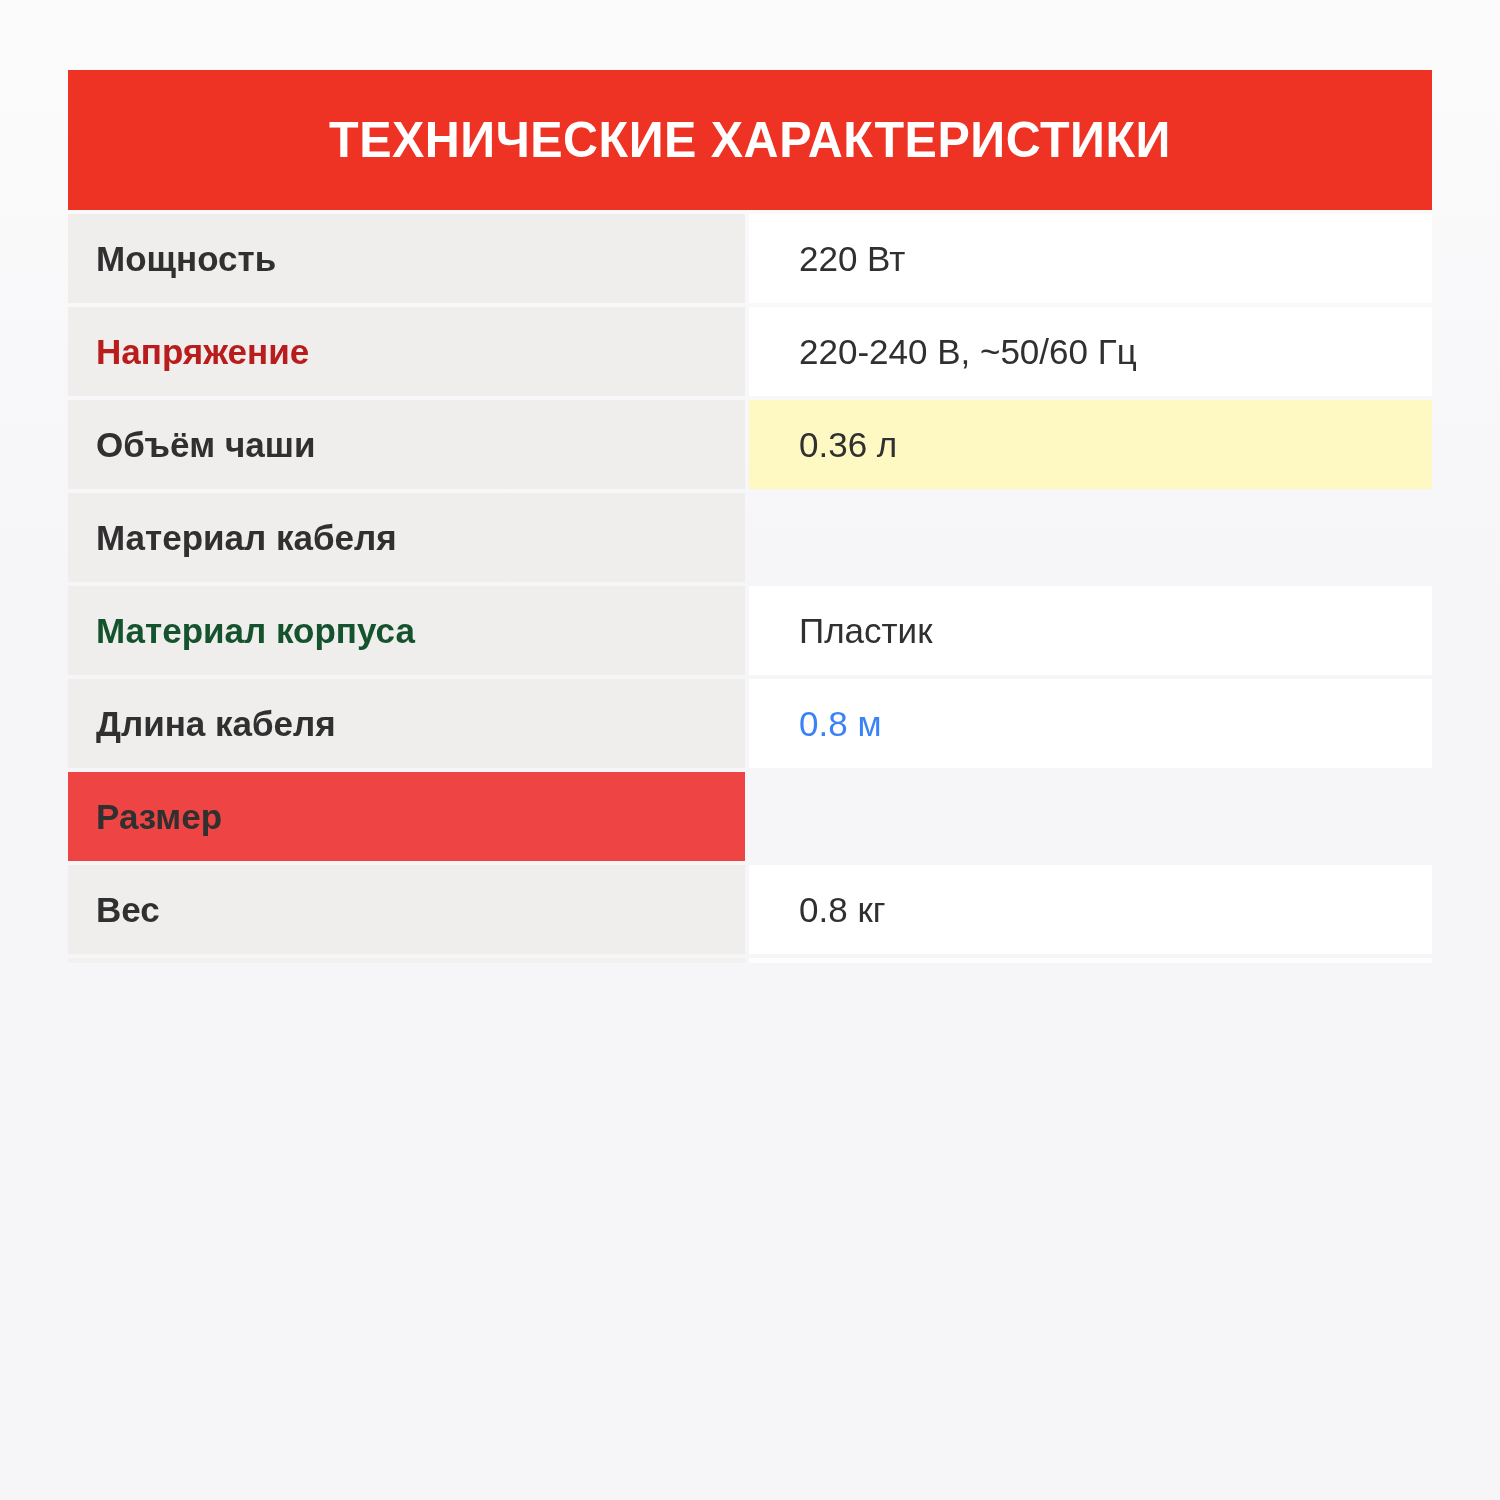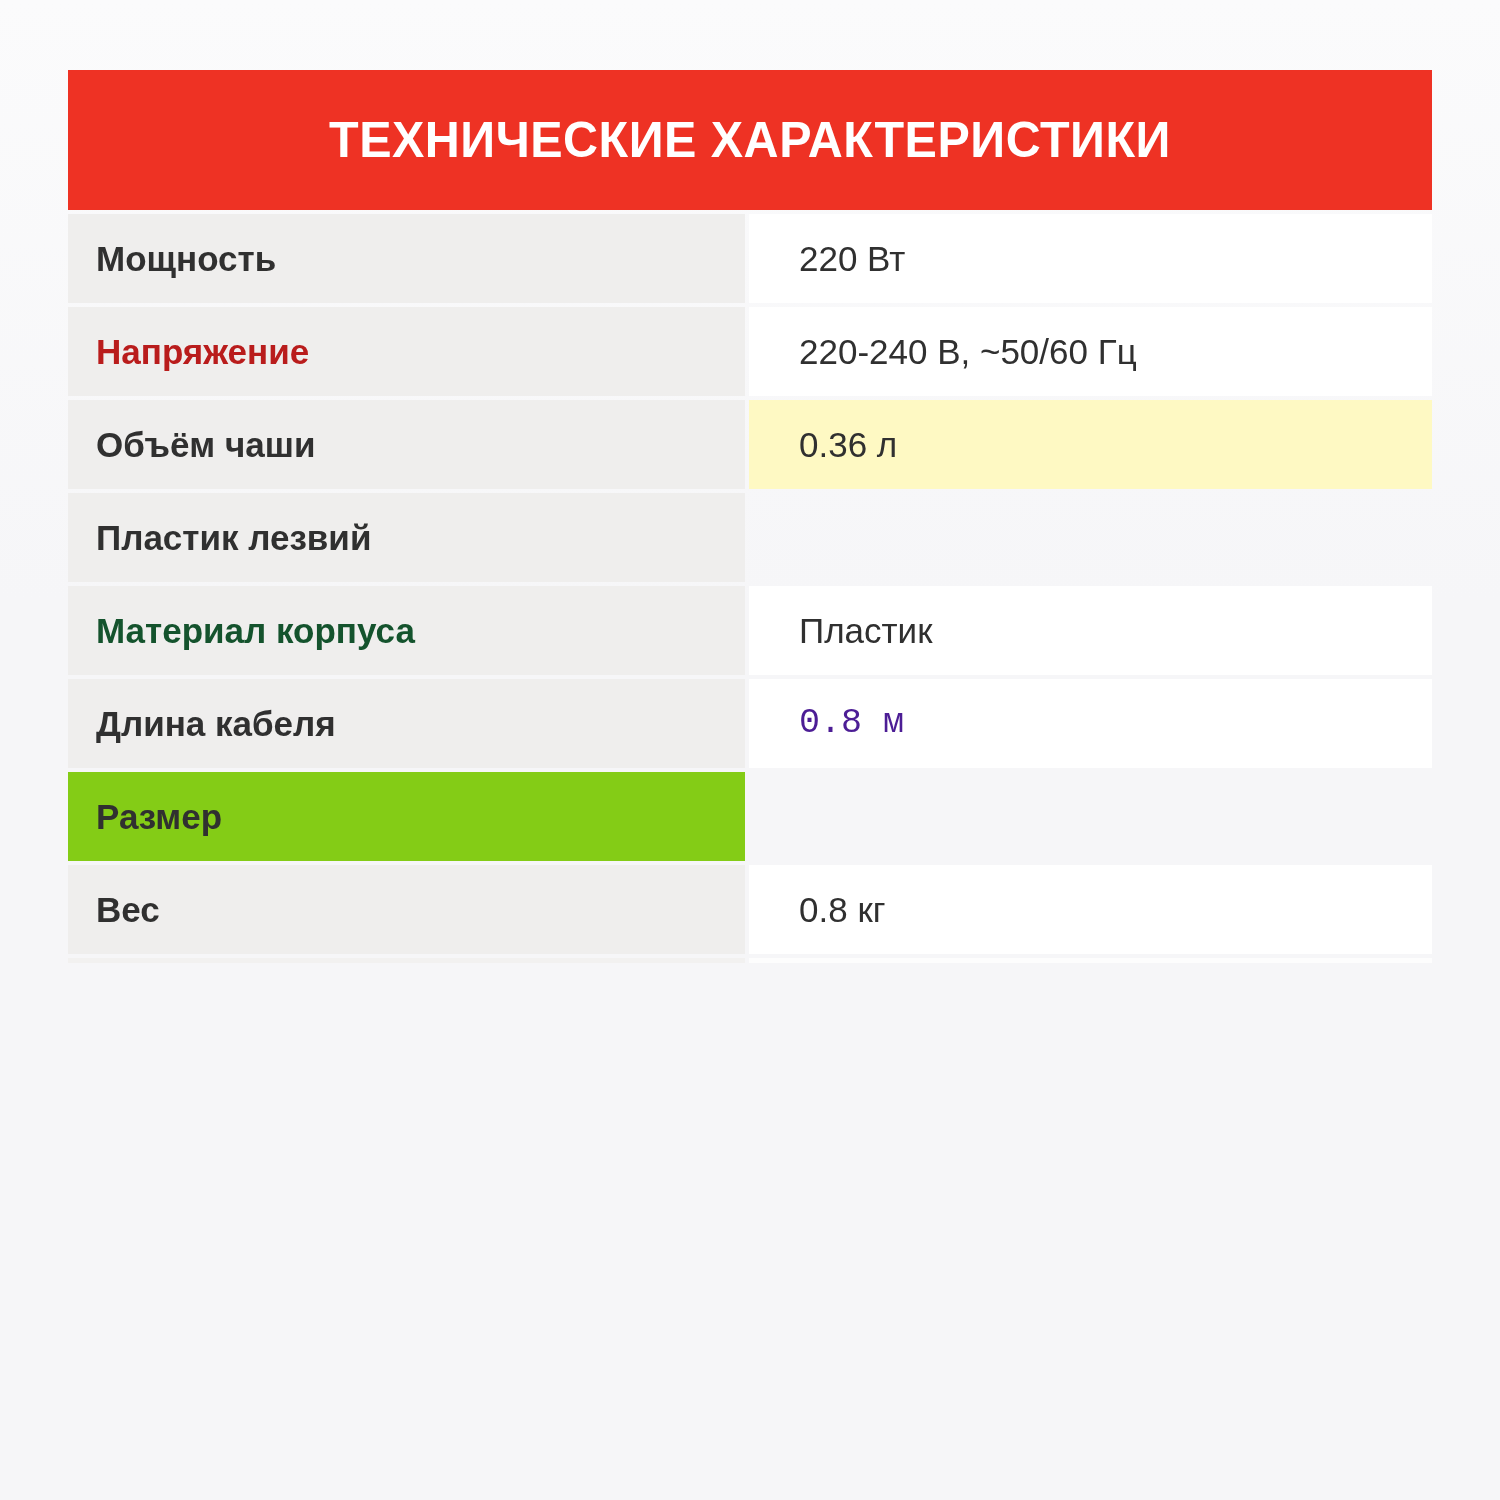--- a/index.html
+++ b/index.html
@@ -109,44 +109,44 @@
     <div class="spec-cell label" style="background: rgb(239, 238, 237); color: rgb(48, 48, 48);">
       <span>Объём чаши</span>
     </div>
     <div class="spec-cell value" style="background: #fef9c3; color: rgb(48, 48, 48);">
       <span>0.36 л</span>
     </div>
   </div>
 
   <div class="spec-row">
     <div class="spec-cell label" style="background: rgb(239, 238, 237); color: rgb(48, 48, 48);">
-      <span>Пластик лезвий</span>
+      <span>Материал кабеля</span>
     </div>
   </div>
 
   <div class="spec-row">
     <div class="spec-cell label" style="background: rgb(239, 238, 237); color: #14532d;">
       <span>Материал корпуса</span>
     </div>
     <div class="spec-cell value" style="background: rgb(255, 255, 255); color: rgb(48, 48, 48);">
       <span>Пластик</span>
     </div>
   </div>
 
   <div class="spec-row">
     <div class="spec-cell label" style="background: rgb(239, 238, 237); color: rgb(48, 48, 48);">
       <span>Длина кабеля</span>
     </div>
-    <div class="spec-cell value" style="background: rgb(255, 255, 255); color: #4c1d95; font-family: Liberation Mono, monospace;">
+    <div class="spec-cell value" style="background: rgb(255, 255, 255); color: #3b82f6;">
       <span>0.8 м</span>
     </div>
   </div>
 
   <div class="spec-row">
-    <div class="spec-cell label" style="background: #84cc16; color: rgb(48, 48, 48);">
+    <div class="spec-cell label" style="background: #ef4444; color: rgb(48, 48, 48);">
       <span>Размер</span>
     </div>
   </div>
 
   <div class="spec-row">
     <div class="spec-cell label" style="background: rgb(239, 238, 237); color: rgb(48, 48, 48);">
       <span>Вес</span>
     </div>
     <div class="spec-cell value" style="background: rgb(255, 255, 255); color: rgb(48, 48, 48);">
       <span>0.8 кг</span>

